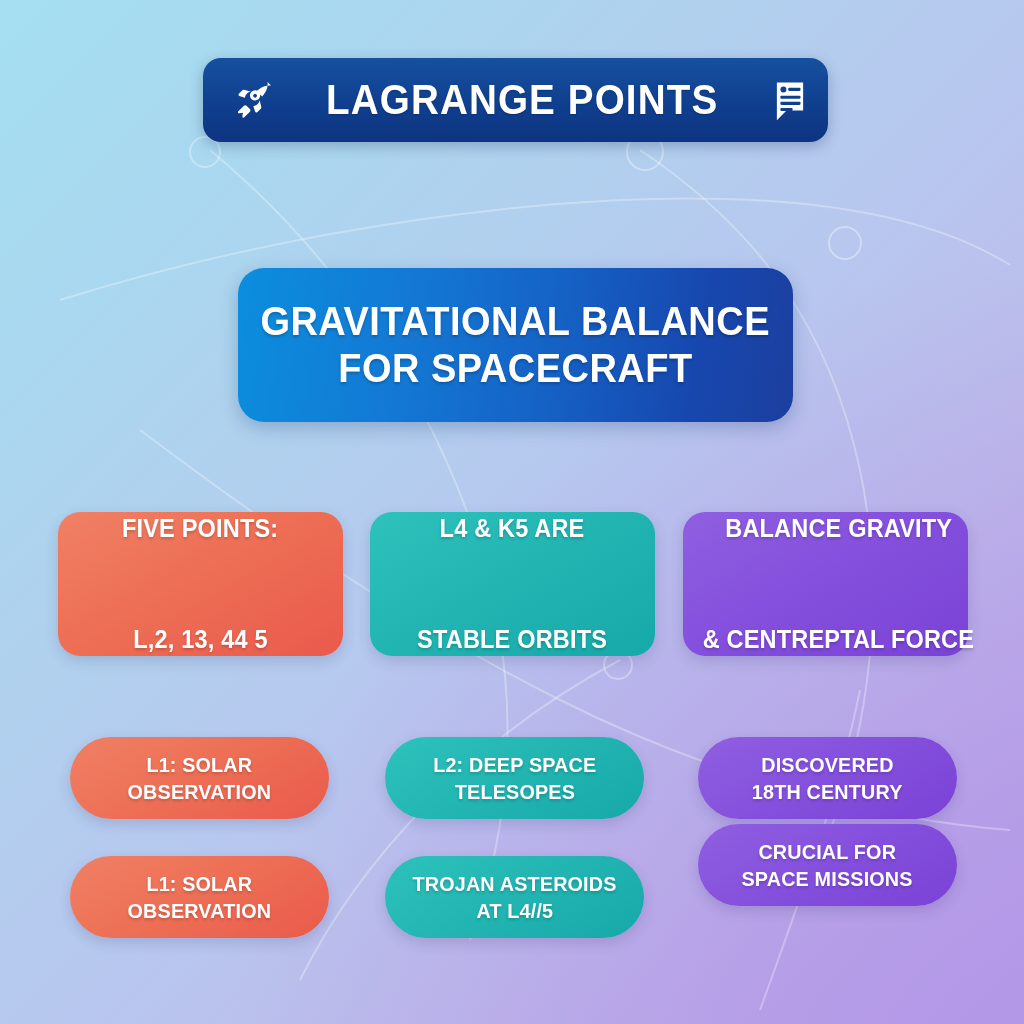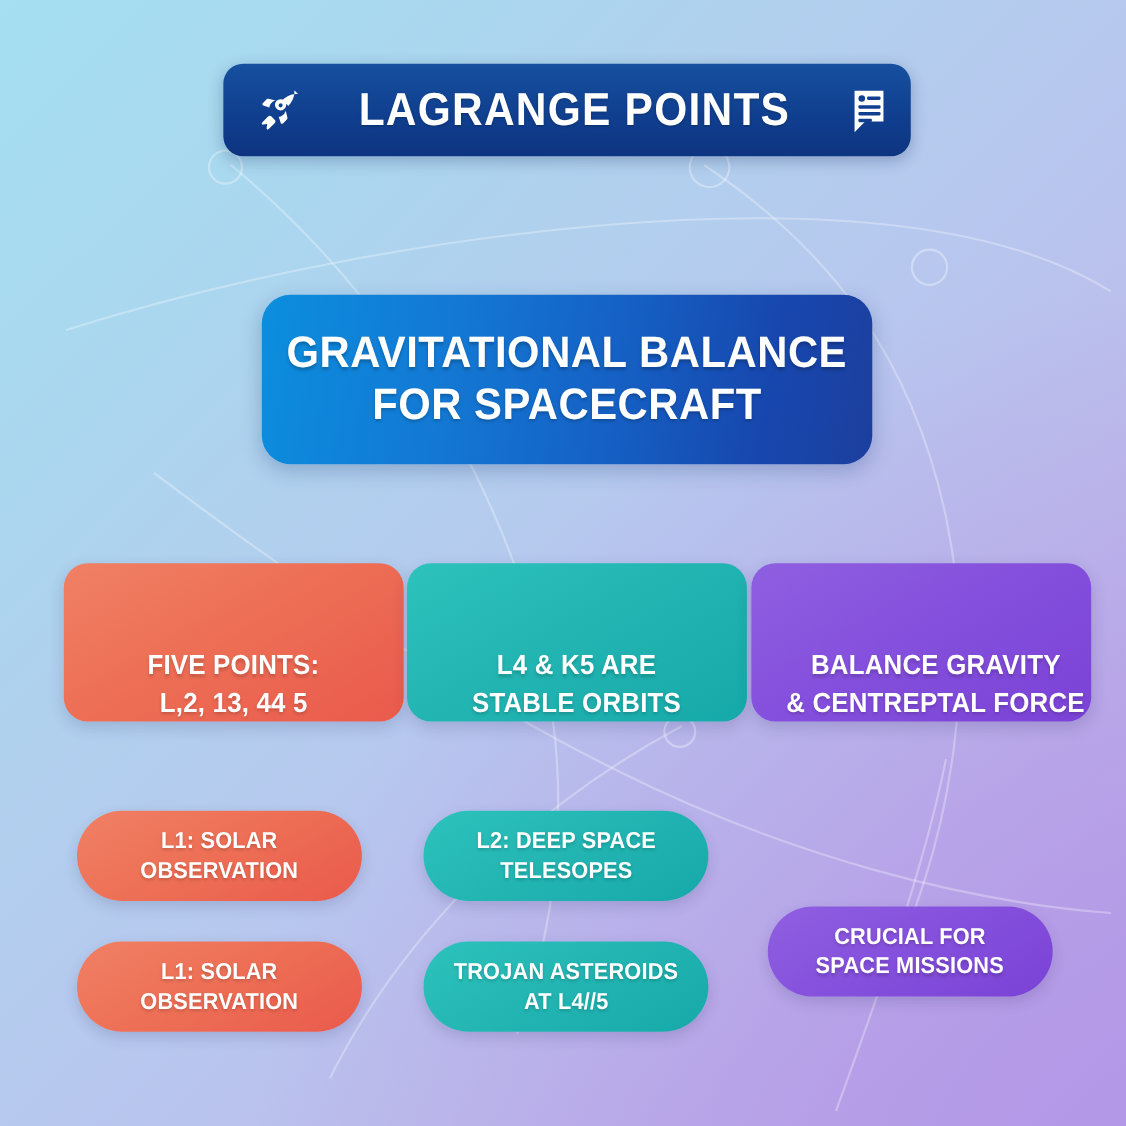--- a/index.html
+++ b/index.html
@@ -98,27 +98,27 @@
   .cards-row1 {
     position: absolute;
     left: 0;
     top: 512px;
     width: 1024px;
     height: 144px;
   }
   .big-card {
     position: absolute;
     top: 0;
-    width: 309px;
+    width: 285px;
     height: 144px;
     border-radius: 22px;
     display: flex;
     flex-direction: column;
     align-items: center;
-    justify-content: flex-end;
+    justify-content: space-between;
     box-sizing: border-box;
     padding: 0 14px;
     box-shadow: 0 5px 14px rgba(40,40,90,0.16);
   }
   .big-card.c0 { left: 58px;  background: linear-gradient(150deg, #f08064 0%, #ed6f55 45%, #ea5a4c 100%); }
   .big-card.c1 { left: 370px; background: linear-gradient(150deg, #2ec2bc 0%, #22b5b2 45%, #16a9a9 100%); }
   .big-card.c2 { left: 683px; background: linear-gradient(150deg, #8f5fe0 0%, #8550dd 45%, #7a42d6 100%); padding-left: 40px; }
   .big-card .line {
     color: #ffffff;
     font-size: 25px;
@@ -234,20 +234,24 @@
   </div>
 
   <div class="pill orange r2c0">
     <div class="line">L1: SOLAR</div>
     <div class="line">OBSERVATION</div>
   </div>
   <div class="pill teal r2c1">
     <div class="line">L2: DEEP SPACE</div>
     <div class="line">TELESOPES</div>
   </div>
+  <div class="pill purple r2c2">
+    <div class="line">DISCOVERED</div>
+    <div class="line">18TH CENTURY</div>
+  </div>
 
   <div class="pill orange r3c0">
     <div class="line">L1: SOLAR</div>
     <div class="line">OBSERVATION</div>
   </div>
   <div class="pill teal r3c1">
     <div class="line">TROJAN ASTEROIDS</div>
     <div class="line">AT L4//5</div>
   </div>
   <div class="pill purple r3c2">

